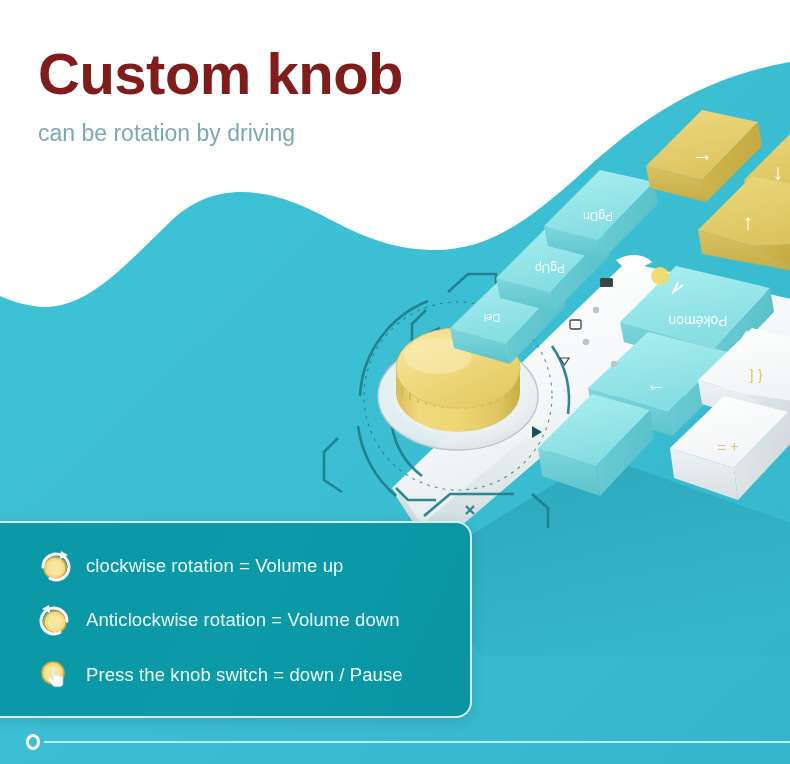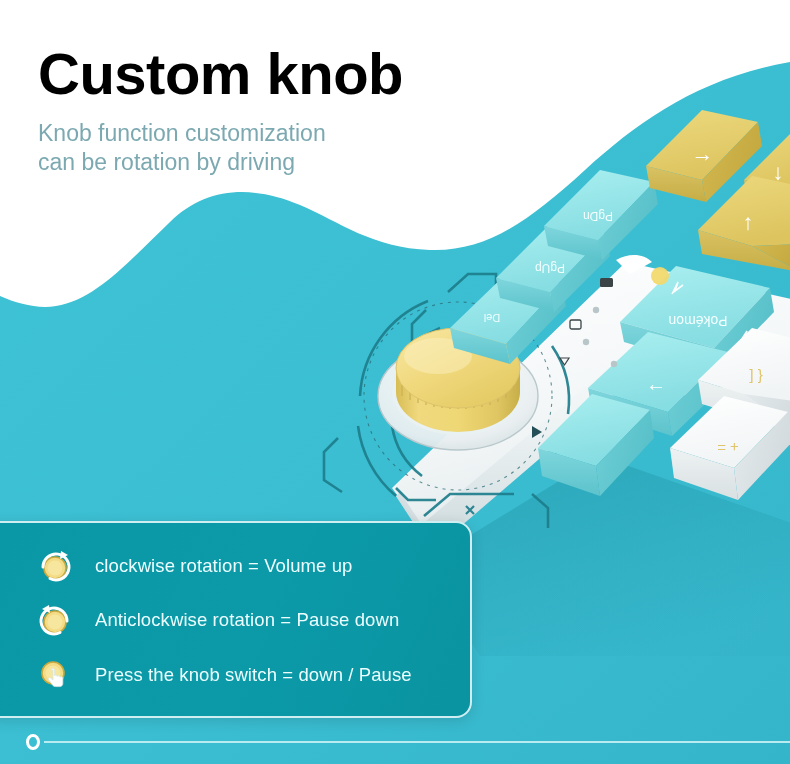--- a/index.html
+++ b/index.html
@@ -29,21 +29,21 @@
   
   .header {
     position: absolute;
     left: 38px;
     top: 44px;
     width: 470px;
   }
   .title {
     font-size: 58px;
     font-weight: bold;
-    color: #000000;
+    color: #7f1d1d;
     letter-spacing: -0.5px;
     line-height: 1.05;
     margin: 0;
     white-space: nowrap;
   }
   .subtitle {
     margin: 14px 0 0 0;
     font-size: 23px;
     line-height: 1.28;
     color: #7ca9b1;
@@ -78,21 +78,21 @@
     left: 0; top: 0; right: 0; bottom: 0;
     padding: 16px 10px 14px 52px;
     display: flex;
     flex-direction: column;
     justify-content: space-around;
     box-sizing: border-box;
   }
   .legend-row {
     display: flex;
     align-items: center;
-    gap: 21px;
+    gap: 12px;
     height: 46px;
   }
   .legend-ico {
     width: 38px;
     height: 38px;
     flex: 0 0 38px;
     position: relative;
   }
   .legend-text {
     font-size: 18.5px;
@@ -151,21 +151,20 @@
              C528,222 486,252 430,250
              C372,248 340,222 300,205
              C250,184 205,188 170,222
              C130,260 96,300 56,306
              C38,309 18,304 0,296 Z" fill="#ffffff"></path>
   </svg>
 
   <div class="header">
     <h1 class="title">Custom knob</h1>
     <p class="subtitle">
-      <span class="line">Knob function customization</span>
       <span class="line">can be rotation by driving</span>
     </p>
   </div>
 
   <svg class="photo" viewBox="0 0 500 560" width="500" height="560">
     <defs>
 
       <linearGradient id="caseTop" x1="0" y1="0" x2="0.4" y2="1">
         <stop offset="0%" stop-color="#ffffff"></stop>
         <stop offset="60%" stop-color="#f4f7f8"></stop>
@@ -431,21 +430,21 @@
 
       <div class="legend-row">
         <div class="legend-ico">
           <svg viewBox="0 0 38 38" width="38" height="38">
             <circle cx="19" cy="21" r="11" fill="#f4dc86" stroke="#c9a93f" stroke-width="1.6"></circle>
             <circle cx="19" cy="21" r="7.5" fill="#f8e9a8" opacity="0.7"></circle>
             <path d="M31,20 A13,13 0 1,0 24,31.5" fill="none" stroke="#ffffff" stroke-width="3" stroke-linecap="round"></path>
             <path d="M13,4 l-7,4 l8,4 z" fill="#ffffff"></path>
           </svg>
         </div>
-        <span class="legend-text">Anticlockwise rotation = Pause down</span>
+        <span class="legend-text">Anticlockwise rotation = Volume down</span>
       </div>
 
       <div class="legend-row">
         <div class="legend-ico">
           <svg viewBox="0 0 38 38" width="38" height="38">
             <circle cx="17" cy="17" r="11" fill="#f4dc86" stroke="#c9a93f" stroke-width="1.6"></circle>
             <circle cx="17" cy="17" r="7.5" fill="#f8e9a8" opacity="0.7"></circle>
 
             <path d="M17,14 v10 l-2.5,-2 c-1.2,-1 -2.8,0.4 -1.9,1.7
                      l4,5.4 c0.7,1 1.8,1.5 3,1.5 h4.2

